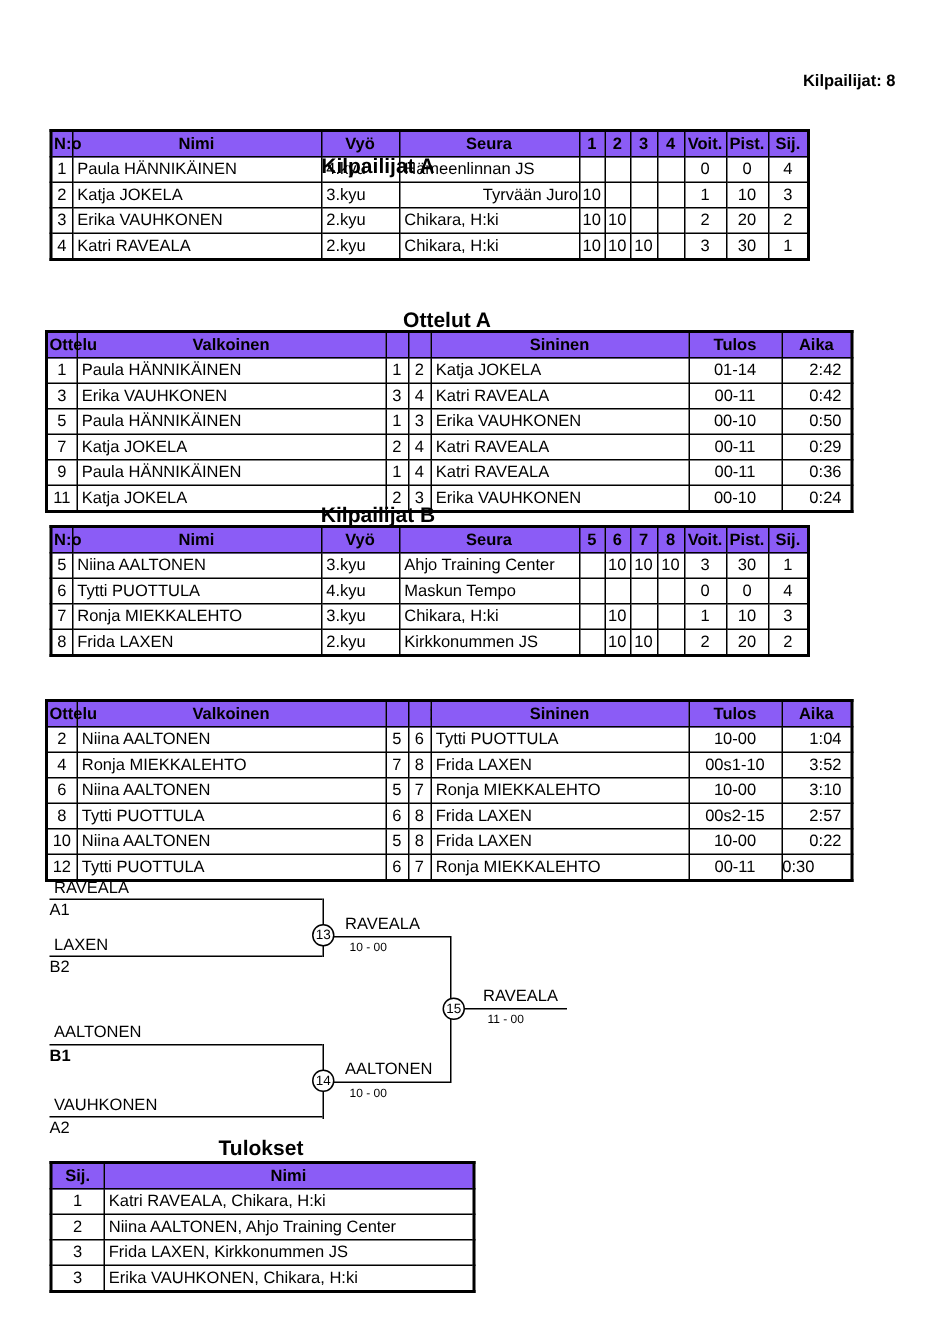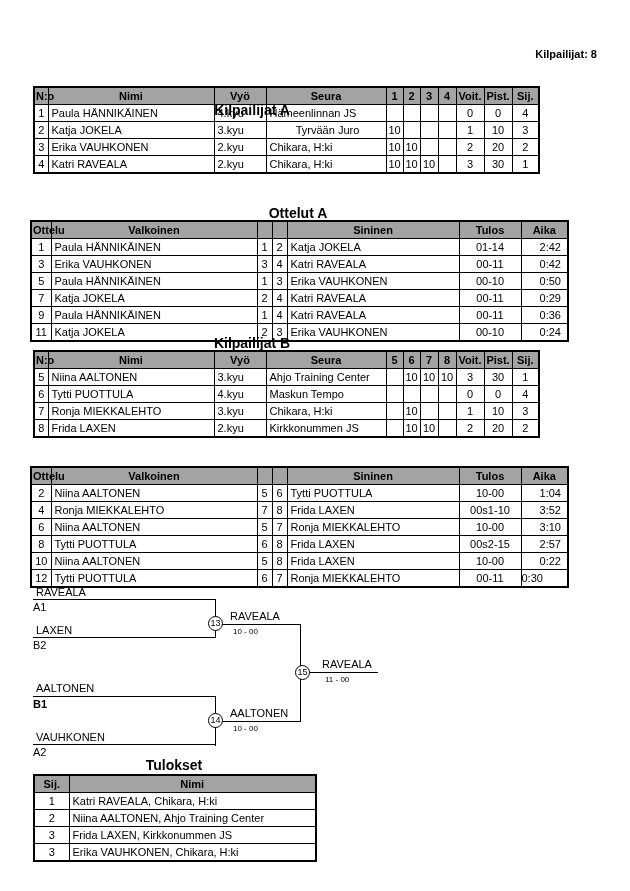--- a/index.html
+++ b/index.html
@@ -22,21 +22,21 @@
   }
   table.grid {
     position:absolute; border-collapse:collapse; table-layout:fixed;
     font-size:11px; border:2px solid #000;
   }
   .grid th, .grid td {
     border:1px solid #000; height:16px; padding:0;
     line-height:14px; white-space:nowrap; overflow:hidden;
   }
   .grid th {
-    background:#a3a3a3; font-weight:bold; text-align:center; overflow:visible;
+    background:#8b5cf6; font-weight:bold; text-align:center; overflow:visible;
   }
   .k-table th:first-child, .o-table th:first-child { text-align:left; padding-left:1px; }
   
   .hl { position:absolute; height:1px; background:#000; }
   .vl { position:absolute; width:1px; background:#000; }
   .b-name, .b-seed, .b-win { position:absolute; font-size:11px; line-height:12px; white-space:nowrap; }
   .b-score { position:absolute; font-size:8px; line-height:9px; white-space:nowrap; }
   .b-circle {
     position:absolute; width:15px; height:15px; box-sizing:border-box;
     border:1px solid #000; border-radius:50%; background:#fff;
@@ -92,21 +92,21 @@
           <td style="text-align: center;"></td>
           <td style="text-align: center;"></td>
           <td style="text-align: center;">0</td>
           <td style="text-align: center;">0</td>
           <td style="text-align: center;">4</td>
         </tr>
         <tr>
           <td style="text-align: center;">2</td>
           <td style="text-align: left; padding-left: 3px;">Katja JOKELA</td>
           <td style="text-align: left; padding-left: 3px;">3.kyu</td>
-          <td style="text-align: center; padding-left: 3px;">Tyrvään Juro</td>
+          <td style="text-align: right; padding-left: 3px;">Tyrvään Juro</td>
           <td style="text-align: center;">10</td>
           <td style="text-align: center;"></td>
           <td style="text-align: center;"></td>
           <td style="text-align: center;"></td>
           <td style="text-align: center;">1</td>
           <td style="text-align: center;">10</td>
           <td style="text-align: center;">3</td>
         </tr>
         <tr>
           <td style="text-align: center;">3</td>

